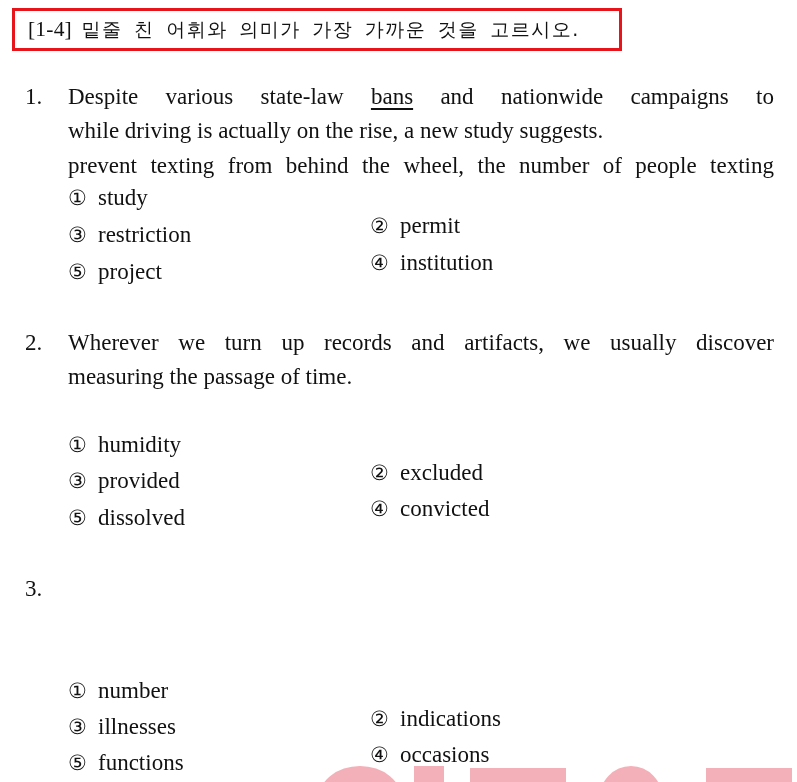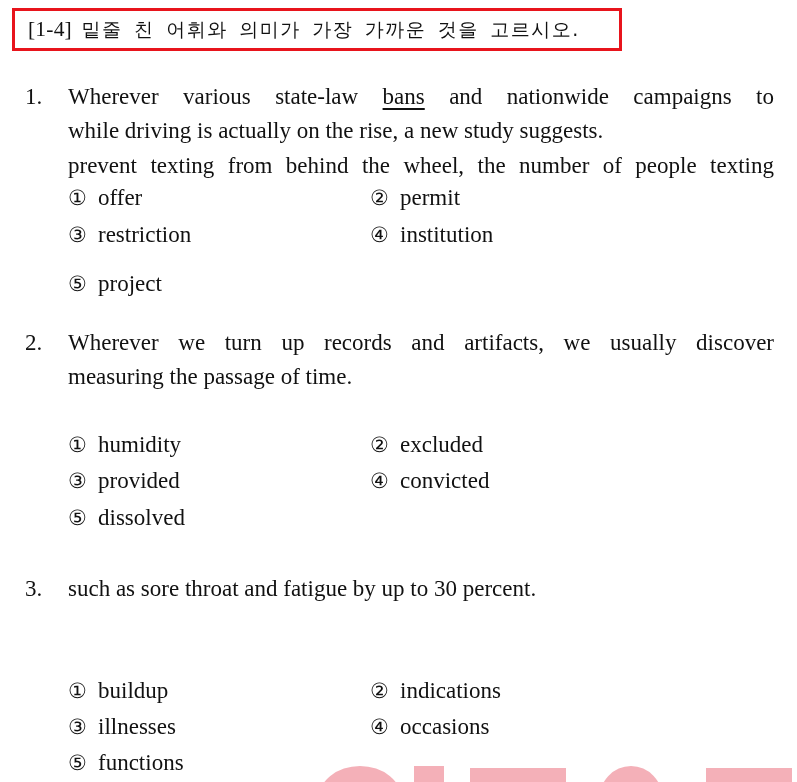--- a/index.html
+++ b/index.html
@@ -99,21 +99,21 @@
       white-space: nowrap;
     }
     .choice .marker {
       display: inline-block;
       width: 30px;
       font-family: "DejaVu Serif", serif;
       font-size: 21px;
       font-weight: normal;
     }
     .col1 { left: 0; }
-    .col2 { left: 302px; }
+    .col2 { left: 302px; margin-top: 28px; }
   </style>
 </head>
 <body>
 
 <svg class="watermark" viewBox="0 0 797 782" xmlns="http://www.w3.org/2000/svg">
   <g fill="#f4b0b8">
     <ellipse cx="360" cy="800" rx="42" ry="34"></ellipse>
     <rect x="414" y="766" width="30" height="30"></rect>
     <rect x="470" y="768" width="96" height="30"></rect>
     <ellipse cx="631" cy="800" rx="32" ry="34"></ellipse>
@@ -124,30 +124,30 @@
 <div class="instruction-box">
   <div class="instruction-text">
     <span class="range">[1-4]</span>
     <span class="ko">밑줄 친 어휘와 의미가 가장 가까운 것을 고르시오.</span>
   </div>
 </div>
 
 <div class="question" style="top:80px;">
   <span class="q-number">1.</span>
   <div class="q-stem">
-    <span class="line"><span>Wherever various state-law </span><span class="underlined">bans</span><span> and nationwide campaigns to</span></span>
+    <span class="line"><span>Despite various state-law </span><span class="underlined">bans</span><span> and nationwide campaigns to</span></span>
     <span class="line last"><span>while driving is actually on the rise, a new study suggests.</span></span>
     <span class="line"><span>prevent texting from behind the wheel, the number of people texting</span></span>
   </div>
   <div class="choices" style="top:103px;">
-    <div class="choice col1" style="top:0;"><span class="marker">①</span><span>offer</span></div>
+    <div class="choice col1" style="top:0;"><span class="marker">①</span><span>study</span></div>
     <div class="choice col2" style="top:0;"><span class="marker">②</span><span>permit</span></div>
     <div class="choice col1" style="top:37px;"><span class="marker">③</span><span>restriction</span></div>
     <div class="choice col2" style="top:37px;"><span class="marker">④</span><span>institution</span></div>
-    <div class="choice col1" style="top:86px;"><span class="marker">⑤</span><span>project</span></div>
+    <div class="choice col1" style="top:74px;"><span class="marker">⑤</span><span>project</span></div>
   </div>
 </div>
 
 <div class="question" style="top:326px;">
   <span class="q-number">2.</span>
   <div class="q-stem">
     <span class="line"><span>Wherever we turn up records and artifacts, we usually discover</span></span>
     <span class="line last"><span>measuring the passage of time.</span></span>
   </div>
   <div class="choices" style="top:104px;">
@@ -155,22 +155,21 @@
     <div class="choice col2" style="top:0;"><span class="marker">②</span><span>excluded</span></div>
     <div class="choice col1" style="top:36px;"><span class="marker">③</span><span>provided</span></div>
     <div class="choice col2" style="top:36px;"><span class="marker">④</span><span>convicted</span></div>
     <div class="choice col1" style="top:73px;"><span class="marker">⑤</span><span>dissolved</span></div>
   </div>
 </div>
 
 <div class="question" style="top:572px;">
   <span class="q-number">3.</span>
   <div class="q-stem">
-    <span class="line last"><span>such as sore throat and fatigue by up to 30 percent.</span></span>
   </div>
   <div class="choices" style="top:104px;">
-    <div class="choice col1" style="top:0;"><span class="marker">①</span><span>buildup</span></div>
+    <div class="choice col1" style="top:0;"><span class="marker">①</span><span>number</span></div>
     <div class="choice col2" style="top:0;"><span class="marker">②</span><span>indications</span></div>
     <div class="choice col1" style="top:36px;"><span class="marker">③</span><span>illnesses</span></div>
     <div class="choice col2" style="top:36px;"><span class="marker">④</span><span>occasions</span></div>
     <div class="choice col1" style="top:72px;"><span class="marker">⑤</span><span>functions</span></div>
   </div>
 </div>
 
 </body></html>

